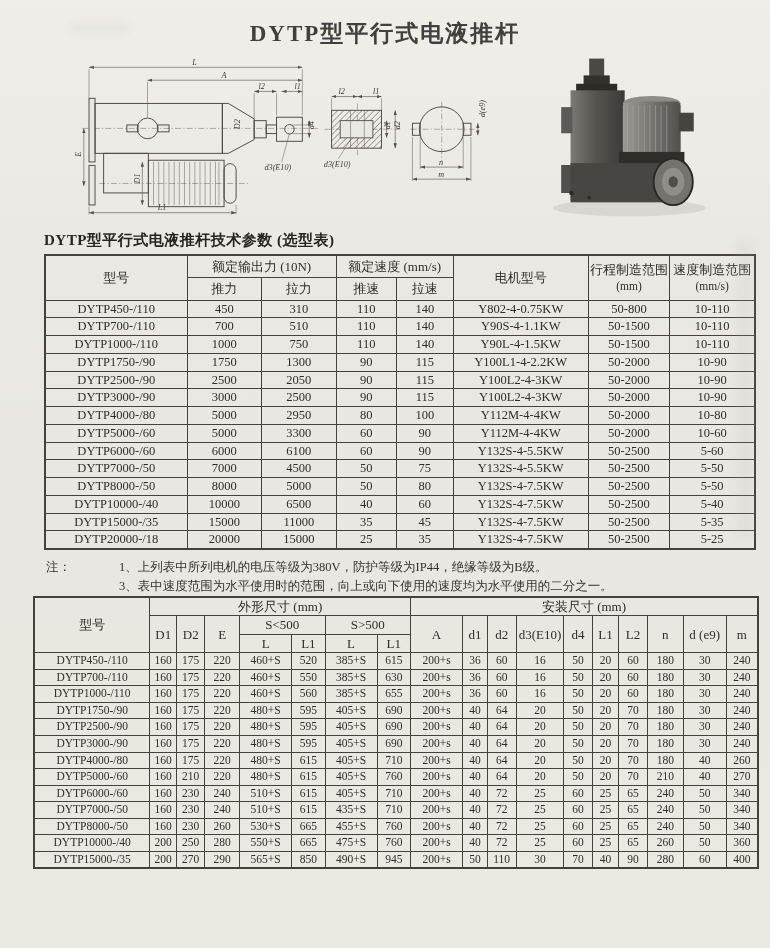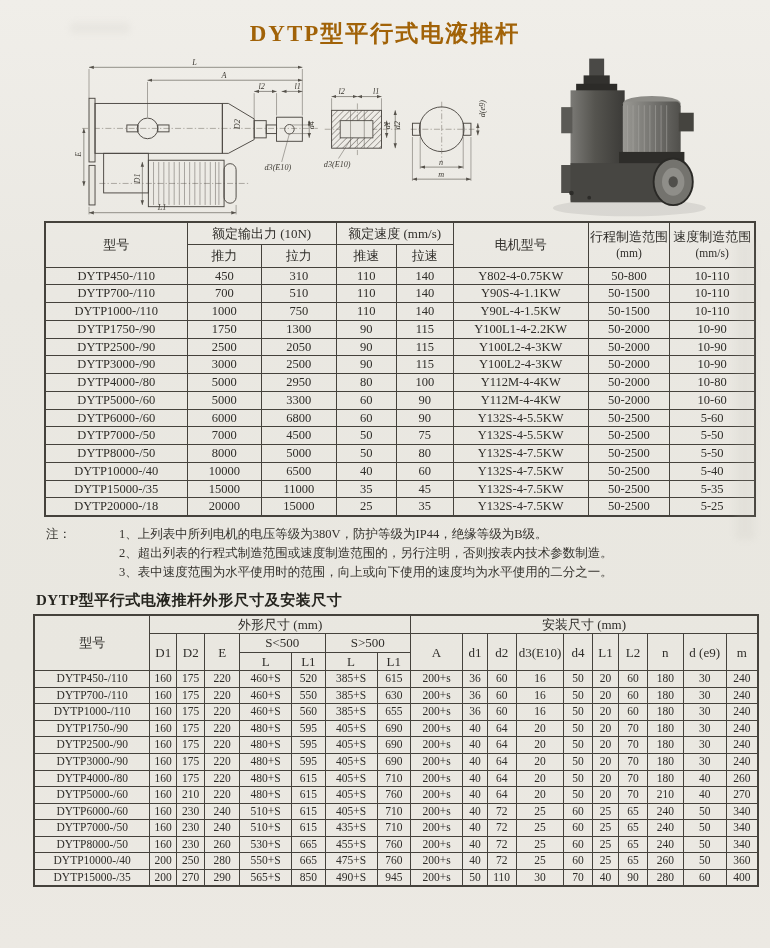--- a/index.html
+++ b/index.html
@@ -6,21 +6,21 @@
   body{
     width:770px;height:948px;overflow:hidden;
     background:linear-gradient(180deg,#f0eee9 0%,#eae8e2 30%,#e9e7e0 70%,#ece9e3 100%);
     font-family:"Liberation Serif","DejaVu Serif",serif;
     color:#2f2d29;position:relative;
   }
   .page{position:relative;width:770px;height:948px;}
   .smudge{position:absolute;background:#b9b6ae;opacity:.12;filter:blur(3px);border-radius:4px;}
   .page-title{
     text-align:center;font-size:23px;font-weight:bold;letter-spacing:2px;
-    margin:0;padding-top:18px;color:#a16207;
+    margin:0;padding-top:18px;color:#404040;
   }
   .figure-row{
     display:flex;align-items:flex-start;
     padding:8px 0 0 60px;height:164px;
   }
   .drawing-wrap{width:452px;height:160px;}
   .photo-wrap{width:208px;height:168px;margin-left:18px;margin-top:-4px;}
   .section-title{
     font-size:15px;font-weight:bold;color:#26251f;
     margin:10px 0 4px 44px;letter-spacing:.5px;
@@ -225,20 +225,21 @@
 
         <ellipse cx="142" cy="138" rx="21" ry="25" fill="#74736e" stroke="#2a2926" stroke-width="2"></ellipse>
         <ellipse cx="142" cy="138" rx="12" ry="15" fill="#8f8e89"></ellipse>
         <ellipse cx="142" cy="138" rx="5" ry="6" fill="#504f4b"></ellipse>
         <circle cx="33" cy="150" r="2.5" fill="#2c2b28"></circle>
         <circle cx="52" cy="155" r="2" fill="#2c2b28"></circle>
       </svg>
     </div>
   </div>
 
+  <div class="section-title">DYTP型平行式电液推杆技术参数 (选型表)</div>
 
   <table class="spec">
     <colgroup>
       <col style="width:20%">
         <col style="width:10.5%">
         <col style="width:10.5%">
       <col style="width:8.5%">
         <col style="width:8%">
         <col style="width:19%">
       <col style="width:11.5%">
@@ -343,21 +344,21 @@
           <td>3300</td>
           <td>60</td>
           <td>90</td>
           <td>Y112M-4-4KW</td>
           <td>50-2000</td>
           <td>10-60</td>
         </tr>
         <tr>
           <td>DYTP6000-/60</td>
           <td>6000</td>
-          <td>6800</td>
+          <td>6100</td>
           <td>60</td>
           <td>90</td>
           <td>Y132S-4-5.5KW</td>
           <td>50-2500</td>
           <td>5-60</td>
         </tr>
         <tr>
           <td>DYTP7000-/50</td>
           <td>7000</td>
           <td>4500</td>
@@ -407,26 +408,24 @@
           <td>50-2500</td>
           <td>5-25</td>
         </tr>
       </tbody>
   </table>
 
   <div class="notes">
     <span class="notes-label">注：</span>
     <div class="note-list">
       <div class="note">1、上列表中所列电机的电压等级为380V，防护等级为IP44，绝缘等级为B级。</div>
-      <div class="note">2、超出列表的行程式制造范围或速度制造范围的，另行注明，否则按表内技术参数制造。</div>
       <div class="note">3、表中速度范围为水平使用时的范围，向上或向下使用的速度均为水平使用的二分之一。</div>
     </div>
   </div>
 
-  <div class="section-title second">DYTP型平行式电液推杆外形尺寸及安装尺寸</div>
 
   <table class="dims">
     <colgroup>
       <col style="width:16%">
         <col style="width:3.7%">
         <col style="width:3.9%">
         <col style="width:4.8%">
       <col style="width:7.2%">
         <col style="width:4.6%">
         <col style="width:7.2%">

